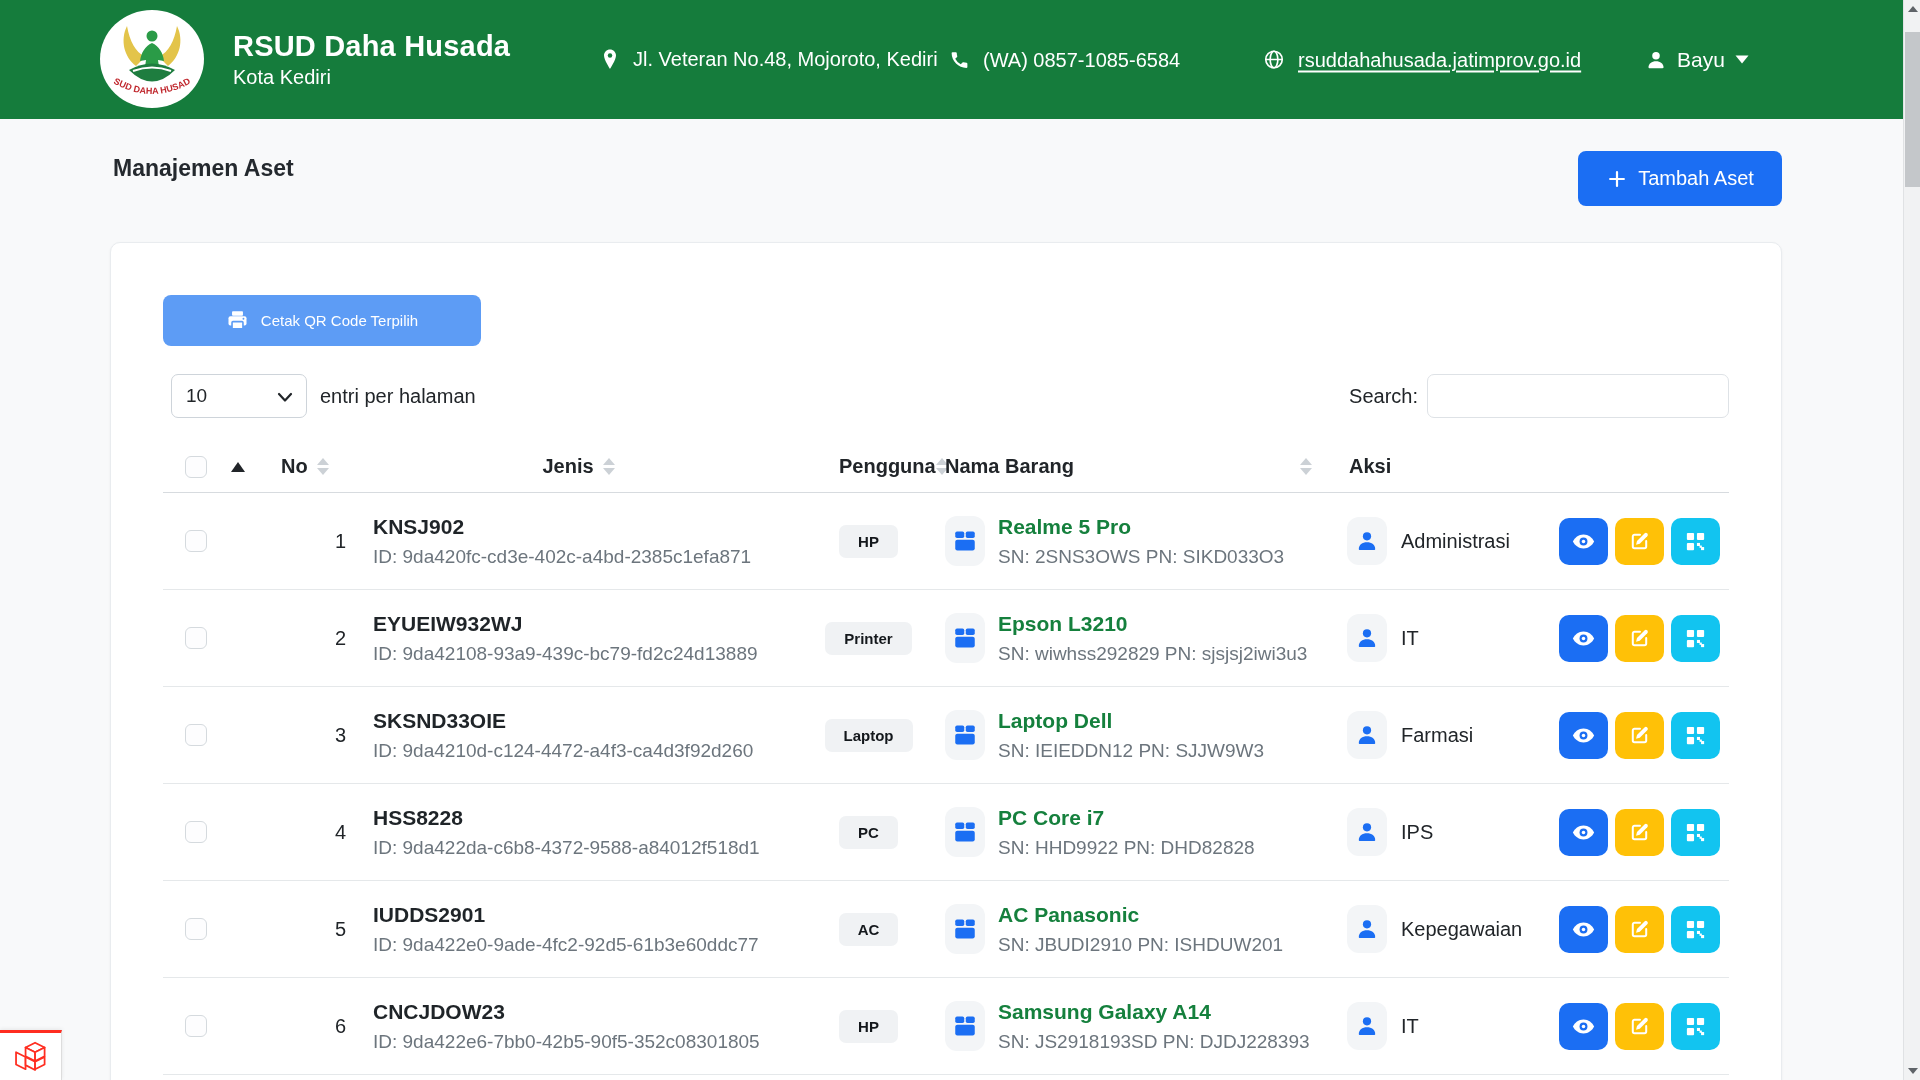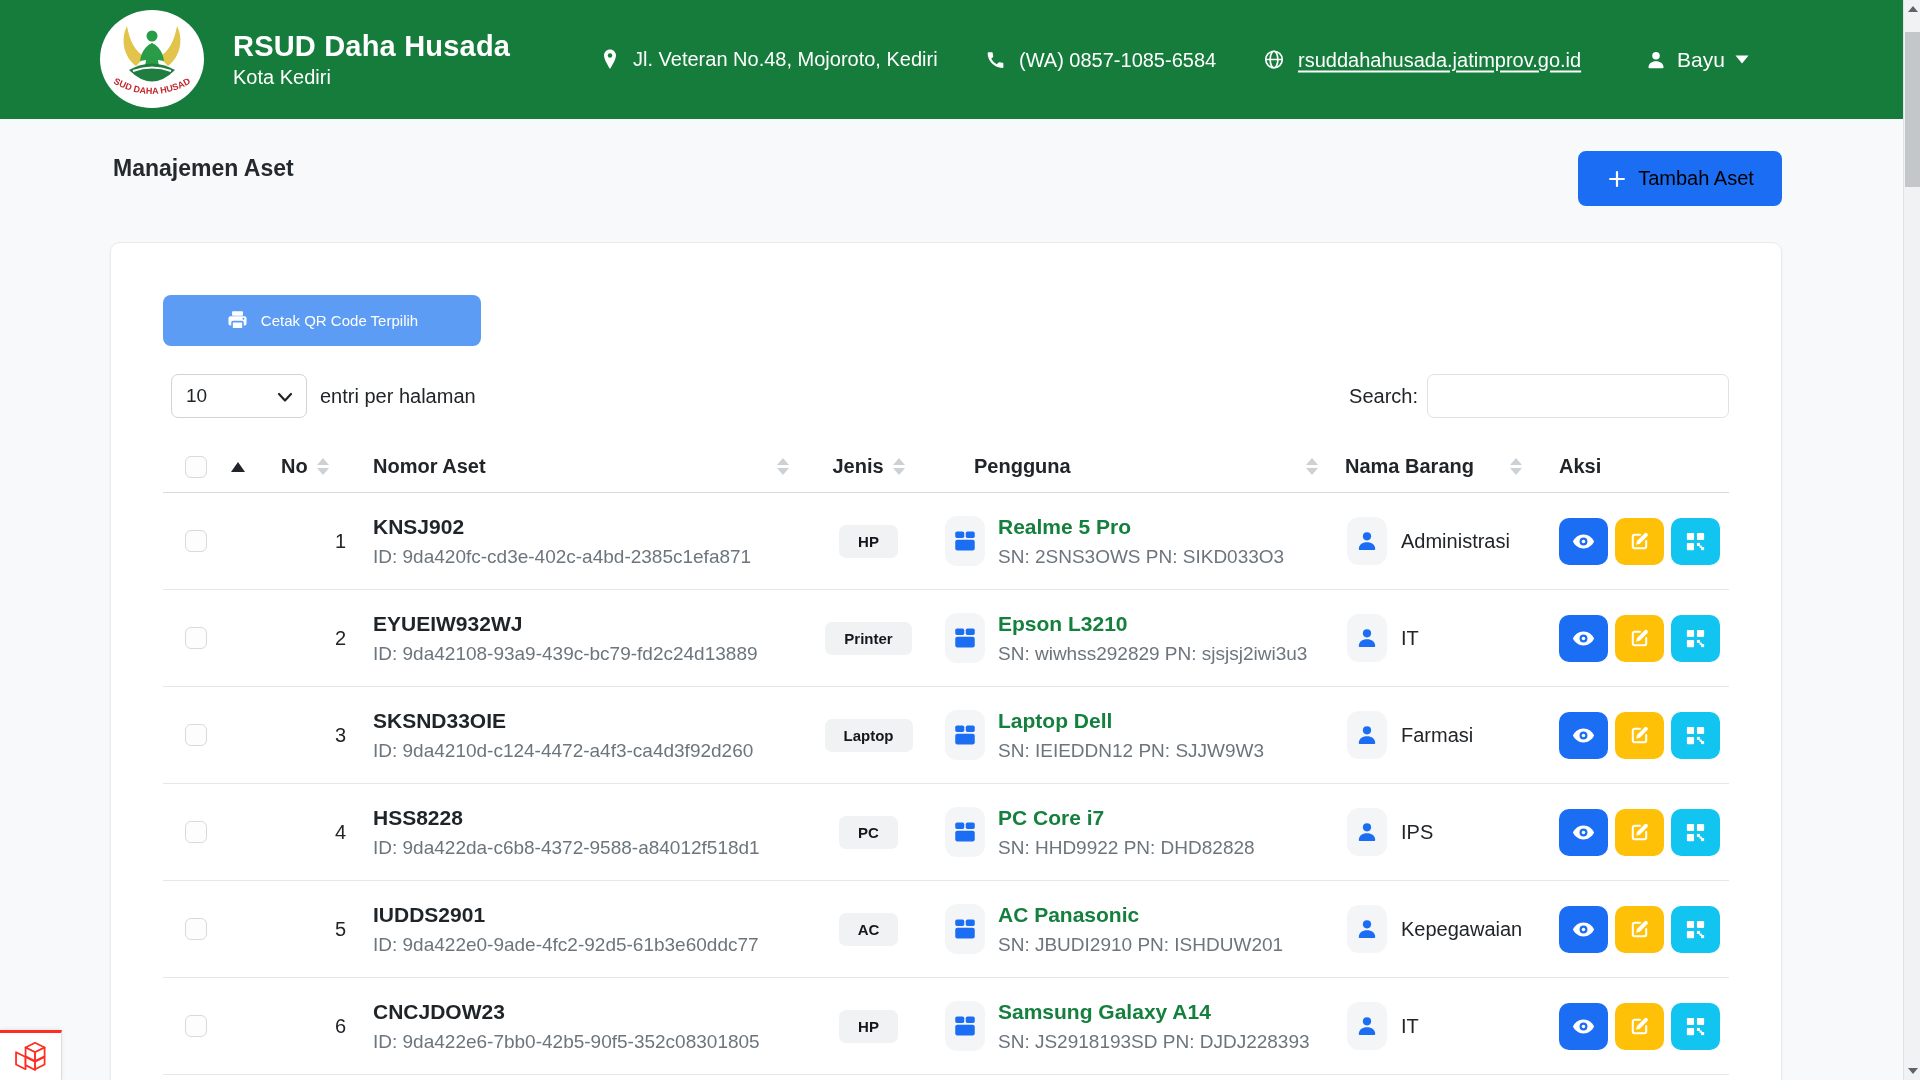--- a/index.html
+++ b/index.html
@@ -20,21 +20,21 @@
   .brand-title{font-size:29px;font-weight:700;color:#fff;line-height:36px;letter-spacing:.2px;}
   .brand-sub{font-size:20px;color:#fff;line-height:27px;}
   .tb-item{position:absolute;top:50%;transform:translateY(-50%);display:flex;align-items:center;gap:13px;color:#fff;font-size:20px;white-space:nowrap;}
   .tb-item svg{flex:0 0 auto;display:block;}
   .tb-link{color:#fff;text-decoration:underline;text-underline-offset:4px;}
   .tb-user{gap:10px;cursor:default;}
   
   .page-title{position:absolute;left:113px;top:155px;font-size:23px;font-weight:600;color:#24292e;}
   .btn-add{
     position:absolute;left:1578px;top:151px;width:204px;height:55px;border:none;border-radius:8px;
-    background:var(--blue);color:#000000;font-size:20px;font-family:inherit;
+    background:var(--blue);color:#ffffff;font-size:20px;font-family:inherit;
     display:flex;align-items:center;justify-content:center;gap:10px;cursor:pointer;
   }
   
   .card{
     position:absolute;left:110px;top:242px;width:1672px;height:856px;background:#fff;
     border:1px solid #e9ecef;border-radius:10px;box-shadow:0 1px 3px rgba(0,0,0,.05);
     padding:52px;
   }
   .btn-print{
     width:318px;height:51px;border:none;border-radius:8px;background:var(--lightblue);color:#fff;
@@ -130,21 +130,21 @@
     </div>
 
     <div class="tb-item" style="left:600px;">
       <svg width="20" height="26" viewBox="0 0 24 28">
         <path d="M12 1.5c-4 0-7.2 3.2-7.2 7.2 0 5.4 7.2 16 7.2 16s7.2-10.6 7.2-16c0-4-3.2-7.2-7.2-7.2z" fill="#fff"></path>
         <circle cx="12" cy="8.7" r="2.7" fill="var(--green)"></circle>
       </svg>
       <span>Jl. Veteran No.48, Mojoroto, Kediri</span>
     </div>
 
-    <div class="tb-item" style="left:985px;">
+    <div class="tb-item" style="left:949px;">
       <svg width="21" height="21" viewBox="0 0 24 24">
         <path d="M7.1 10.6a14.5 14.5 0 0 0 6.3 6.3l2.1-2.1c.26-.26.65-.35 1-.22 1.1.37 2.3.57 3.5.57.57 0 1 .46 1 1.03v3.8c0 .57-.46 1.03-1 1.03C10.8 21 3 13.2 3 3.97 3 3.4 3.46 3 4.03 3h3.8c.57 0 1.03.43 1.03 1 0 1.2.2 2.4.57 3.5.12.35.04.74-.22 1l-2.1 2.1z" fill="#fff"></path>
       </svg>
       <span>(WA) 0857-1085-6584</span>
     </div>
 
     <div class="tb-item" style="left:1263px;">
       <svg width="22" height="22" viewBox="0 0 24 24" fill="none" stroke="#fff" stroke-width="1.8">
         <circle cx="12" cy="12" r="9"></circle>
           <ellipse cx="12" cy="12" rx="4.2" ry="9"></ellipse>
@@ -202,27 +202,20 @@
     </div>
 
     <div class="table">
       <div class="trow thead">
         <div class="th th-check">
           <span class="checkbox"></span>
           <span class="sort-asc"></span>
         </div>
         <div class="th th-no">
           <span>No</span>
-          <span class="sort-both">
-              <i class="up"></i>
-              <i class="dn"></i>
-            </span>
-        </div>
-        <div class="th th-nomor">
-          <span>Nomor Aset</span>
           <span class="sort-both">
               <i class="up"></i>
               <i class="dn"></i>
             </span>
         </div>
         <div class="th th-jenis">
           <span>Jenis</span>
           <span class="sort-both">
               <i class="up"></i>
               <i class="dn"></i>

